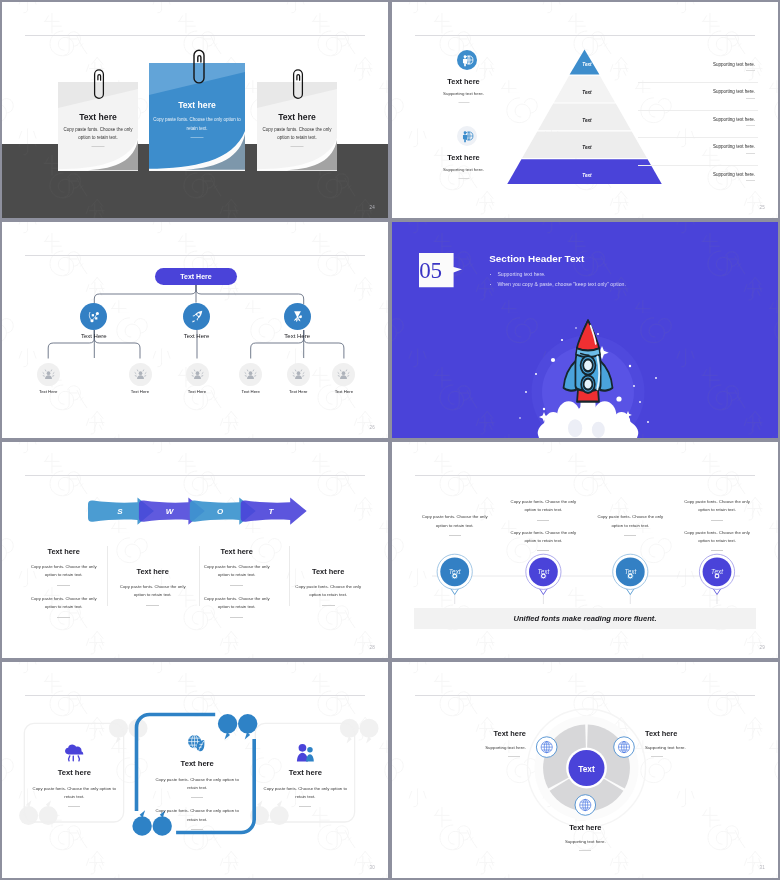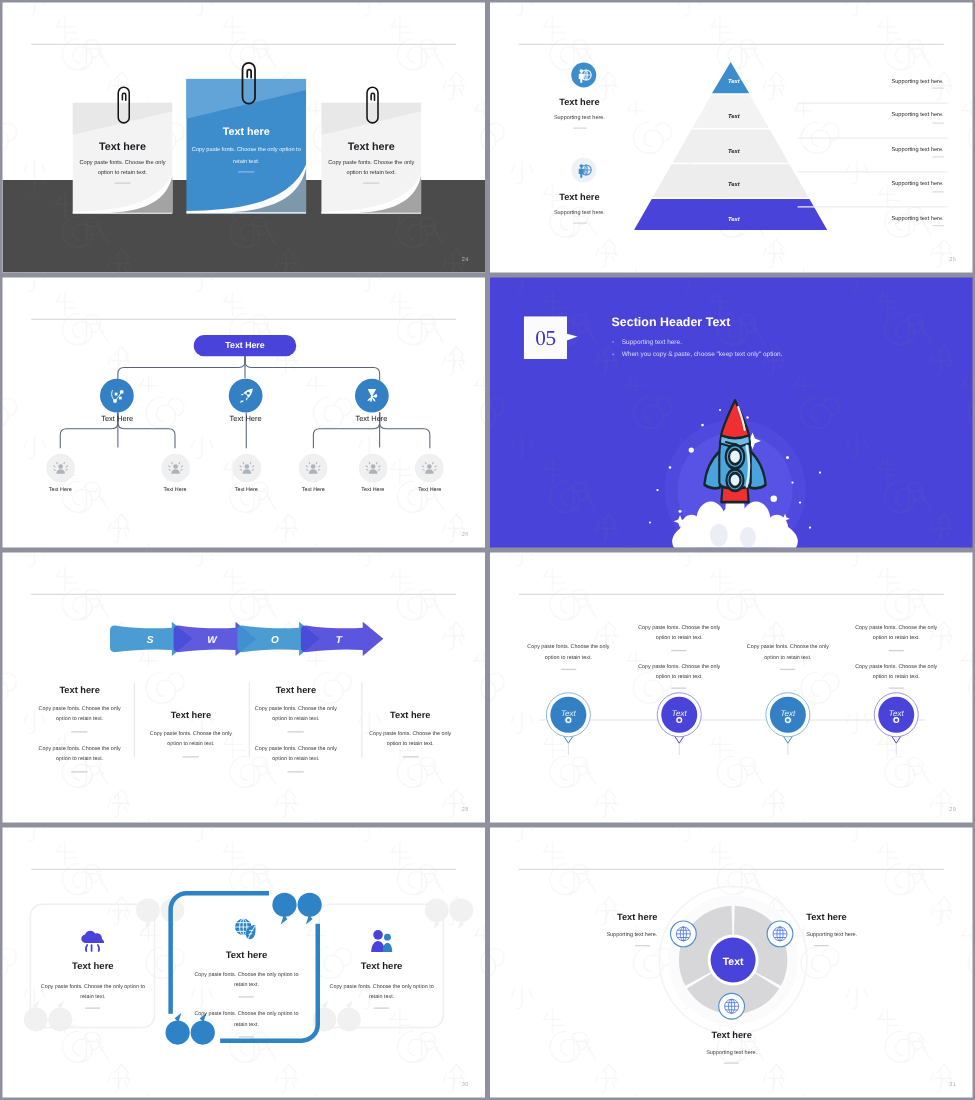--- a/index.html
+++ b/index.html
@@ -67,21 +67,21 @@
   .s3-n3{left:260.2px;top:80.6px;}
   .s3-circ{width:27px;height:27px;border-radius:50%;background:#3380c4;display:inline-flex;align-items:center;justify-content:center;}
   .s3-lab{margin-top:3px;font-size:6px;color:#1b1b1f;font-weight:500;}
   .s3-leaf{position:absolute;top:140.7px;width:28px;text-align:center;}
   .s3-lcirc{display:inline-flex;align-items:center;justify-content:center;width:23px;height:23px;border-radius:50%;background:#f0f0f0;}
   .s3-llab{margin-top:3px;font-size:4.3px;color:#1b1b1f;}
 
   
   .s4{background:#4a43d9;}
   .s4-num{position:absolute;left:27.2px;top:30.8px;}
-  .s4-numtext{position:absolute;left:27.2px;top:32.3px;width:34.6px;text-align:center;font-size:17px;line-height:34px;color:#3a35c4;letter-spacing:-0.3px;font-family:"Liberation Serif",serif;}
+  .s4-numtext{position:absolute;left:27.2px;top:32.3px;width:34.6px;text-align:left;font-size:23px;line-height:34px;color:#3a35c4;letter-spacing:-0.3px;font-family:"Liberation Serif",serif;}
   .s4-title{position:absolute;left:97.2px;top:30.5px;font-size:9.9px;font-weight:bold;color:#fff;letter-spacing:.05px;}
   .s4-b{position:absolute;left:97.8px;font-size:5.2px;color:#dddcf8;}
   .s4-b1{top:49.4px;}
   .s4-b2{top:59.3px;}
   .s4-dot{display:inline-block;width:1.6px;height:1.6px;background:#b9b7ee;margin-right:6px;vertical-align:middle;margin-bottom:1px;}
   .s4-rocket{position:absolute;left:106.4px;top:91.5px;}
 
   
   .s5-arrows{position:absolute;left:86.2px;top:52.7px;}
   .s5-let{position:absolute;font-size:8px;font-weight:bold;font-style:italic;color:#fff;width:16px;text-align:center;}
@@ -705,20 +705,23 @@
       <div class="s6-p">Copy paste fonts. Choose the only option to retain text.</div>
         <div class="s6-dash"></div>
     </div>
     <div class="s6-txt s6-t3">
       <div class="s6-p">Copy paste fonts. Choose the only option to retain text.</div>
         <div class="s6-dash"></div>
       <div class="s6-p">Copy paste fonts. Choose the only option to retain text.</div>
         <div class="s6-dash"></div>
     </div>
 
+    <div class="s6-footer">
+        <span>Unified fonts make reading more fluent.</span>
+      </div>
 
     <svg class="wm">
         <rect width="386" height="216" fill="url(#wm-pattern)"></rect>
       </svg>
     <div class="pgnum">29</div>
   </div>
 
   <div class="slide">
     <div class="topline"></div>
 

